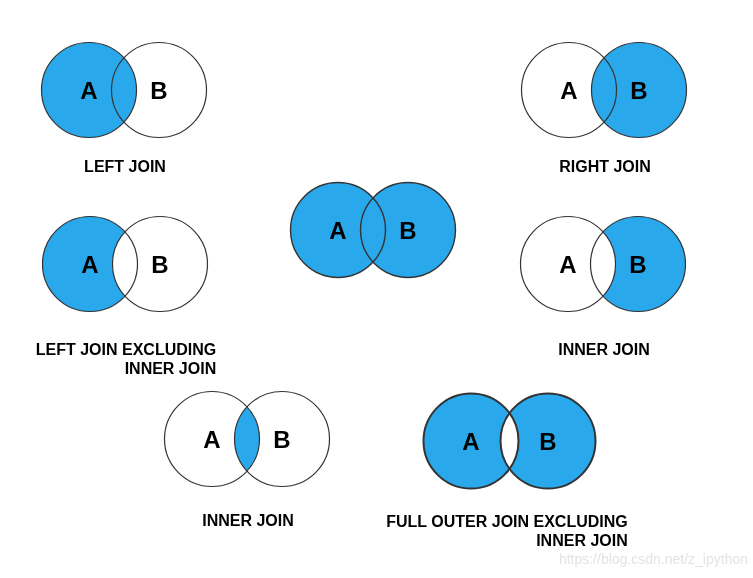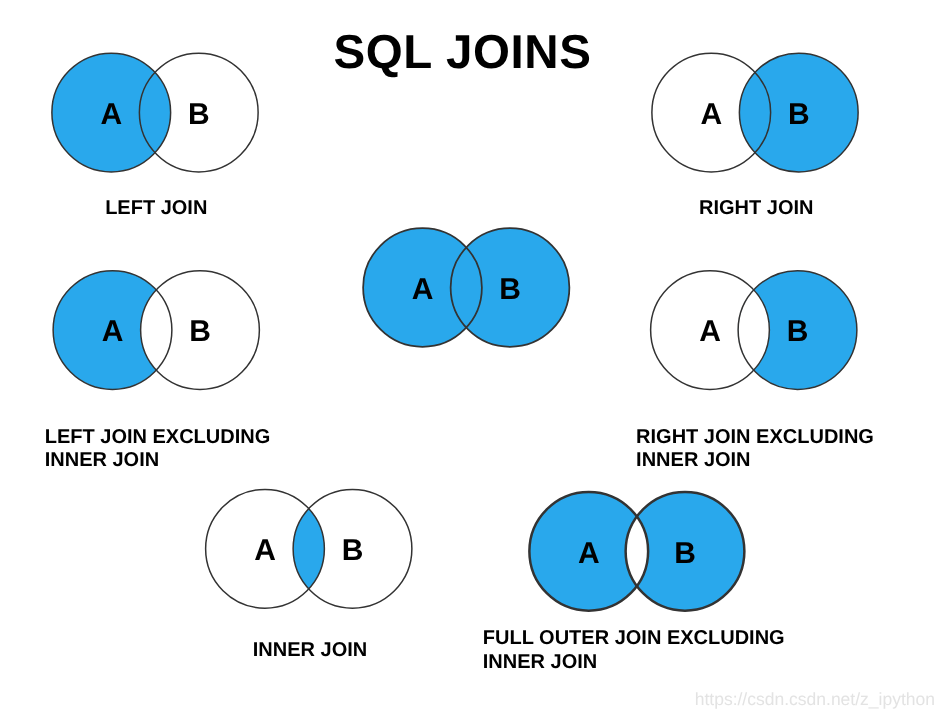--- a/index.html
+++ b/index.html
@@ -14,21 +14,21 @@
     position:absolute; top:23px; left:0; width:740px;
     text-align:center;
     font-size:38px; line-height:38px; font-weight:bold; color:#000;
     letter-spacing:0.5px;
   }
   .block {
     position:absolute; width:200px;
     display:flex; flex-direction:column; align-items:center;
   }
   .venn { display:block; width:200px; height:120px; }
-  .labels { display:flex; flex-direction:column; align-items:flex-start; }
+  .labels { display:flex; flex-direction:column; align-items:flex-end; }
   .label {
     font-size:16px; line-height:19px; font-weight:bold; color:#000;
     white-space:nowrap; text-align:center;
   }
   .venn-letter {
     font-family:"Liberation Sans", sans-serif;
     font-size:24px; font-weight:bold; fill:#000;
     text-anchor:middle;
   }
   .outline { fill:none; stroke:#333333; stroke-width:1.2; }
@@ -36,35 +36,34 @@
   .b2 { left:505px; top:30px;  }
   .b3 { left:26px;  top:204px; }
   .b4 { left:274px; top:170px; }
   .b5 { left:504px; top:204px; }
   .b6 { left:148px; top:379px; }
   .b7 { left:407px; top:381px; }
   .b1 .labels, .b2 .labels { margin-top:7px; }
   .b3 .labels, .b5 .labels { margin-top:16px; }
   .b4 .labels { margin-top:7px; }
   .b6 .labels { margin-top:12px; }
-  .b7 .labels { }
+  .b7 .labels { margin-top:11px; }
   .b4 .outline { stroke-width:1.4; }
   .b7 .outline { stroke-width:2; }
   .watermark {
     position:absolute; top:552px; right:5px;
     font-size:14px; line-height:14px; color:#e3e3e3;
     white-space:nowrap;
   }
 </style>
 </head>
 <body style="background: rgb(255, 255, 255);">
 
 <div class="stage">
 
-  <div class="title">SQL JOINS</div>
 
   <div class="block b1">
     <svg class="venn" viewBox="0 0 200 120">
       <defs>
           <clipPath id="lens0">
             <circle cx="64" cy="60" r="47.5"></circle>
           </clipPath>
         </defs>
       <circle class="r-a" cx="64" cy="60" r="47.5" fill="#29A8EC"></circle>
       <circle class="r-b" cx="134" cy="60" r="47.5" fill="#FFFFFF"></circle>
@@ -146,21 +145,20 @@
         </defs>
       <circle class="r-a" cx="64" cy="60" r="47.5" fill="#FFFFFF"></circle>
       <circle class="r-b" cx="134" cy="60" r="47.5" fill="#29A8EC"></circle>
       <circle class="r-i" cx="134" cy="60" r="47.5" clip-path="url(#lens4)" fill="#FFFFFF"></circle>
       <circle class="outline" cx="64" cy="60" r="47.5" stroke="#333333"></circle>
       <circle class="outline" cx="134" cy="60" r="47.5" stroke="#333333"></circle>
       <text class="venn-letter" x="64" y="69">A</text>
       <text class="venn-letter" x="134" y="69">B</text>
     </svg>
     <div class="labels">
-      <div class="label">RIGHT JOIN EXCLUDING</div>
       <div class="label">INNER JOIN</div>
     </div>
   </div>
 
   <div class="block b6">
     <svg class="venn" viewBox="0 0 200 120">
       <defs>
           <clipPath id="lens5">
             <circle cx="64" cy="60" r="47.5"></circle>
           </clipPath>
@@ -192,15 +190,15 @@
       <circle class="outline" cx="141" cy="60" r="47.5" stroke="#333333"></circle>
       <text class="venn-letter" x="64" y="69">A</text>
       <text class="venn-letter" x="141" y="69">B</text>
     </svg>
     <div class="labels">
       <div class="label">FULL OUTER JOIN EXCLUDING</div>
       <div class="label">INNER JOIN</div>
     </div>
   </div>
 
-  <div class="watermark" style="color: rgb(227, 227, 227);">https://csdn.csdn.net/z_ipython</div>
+  <div class="watermark" style="color: rgb(227, 227, 227);">https://blog.csdn.net/z_ipython</div>
 
 </div>
 
 </body></html>

